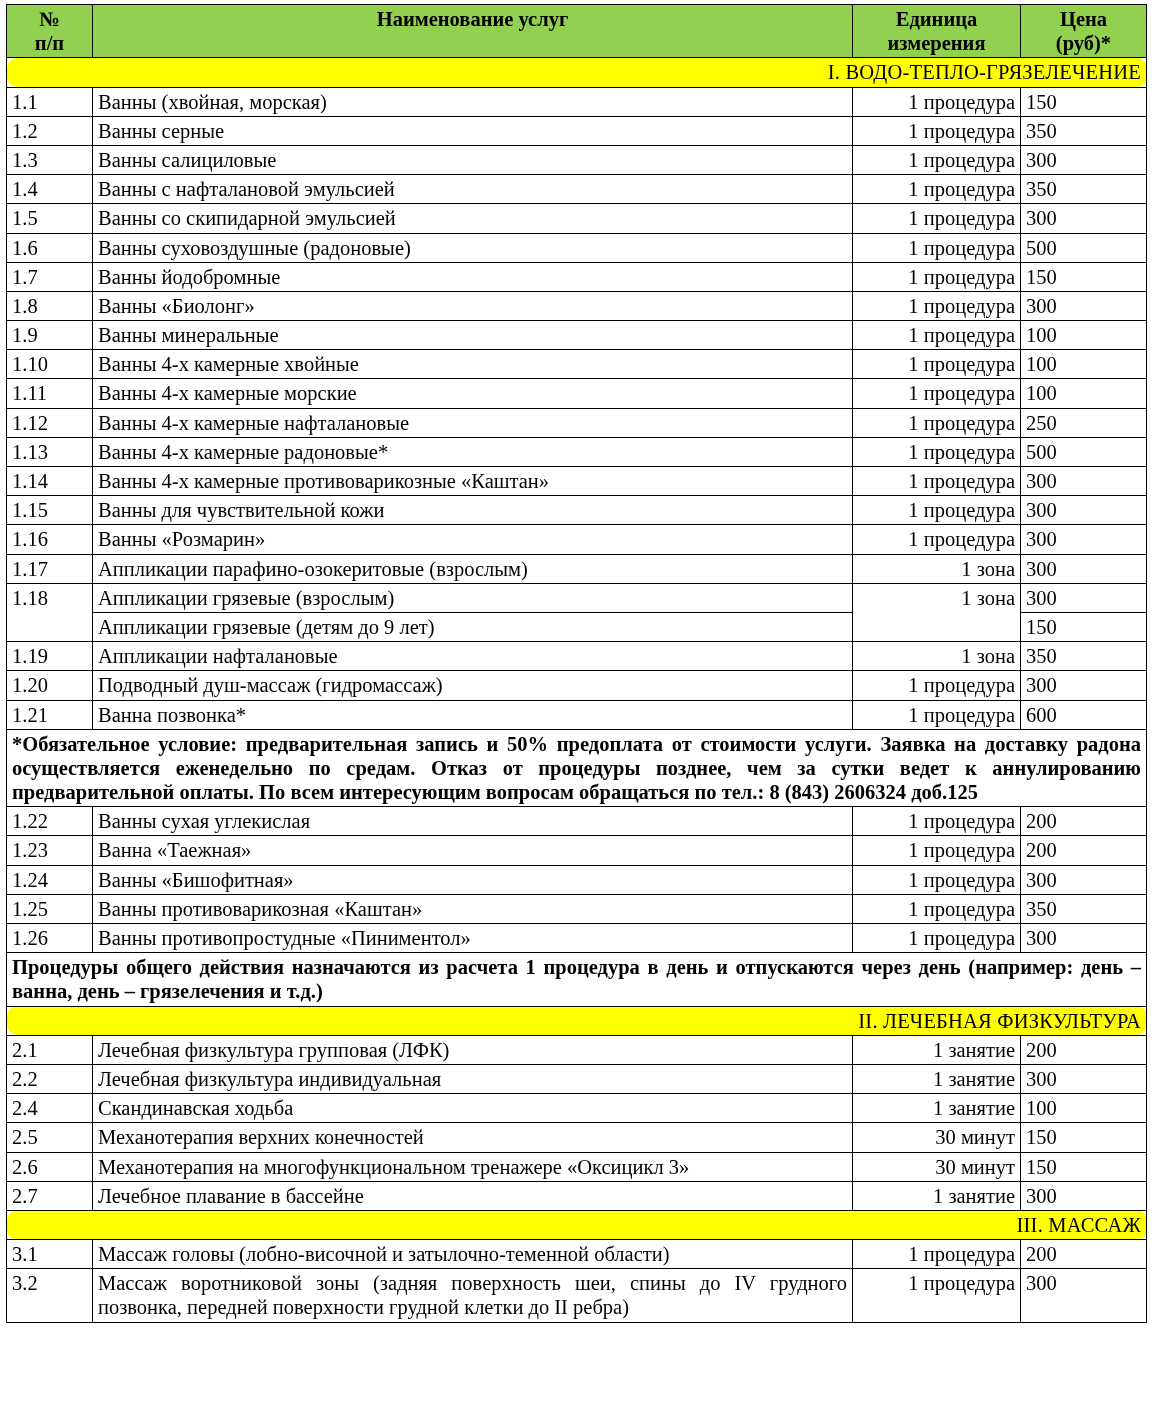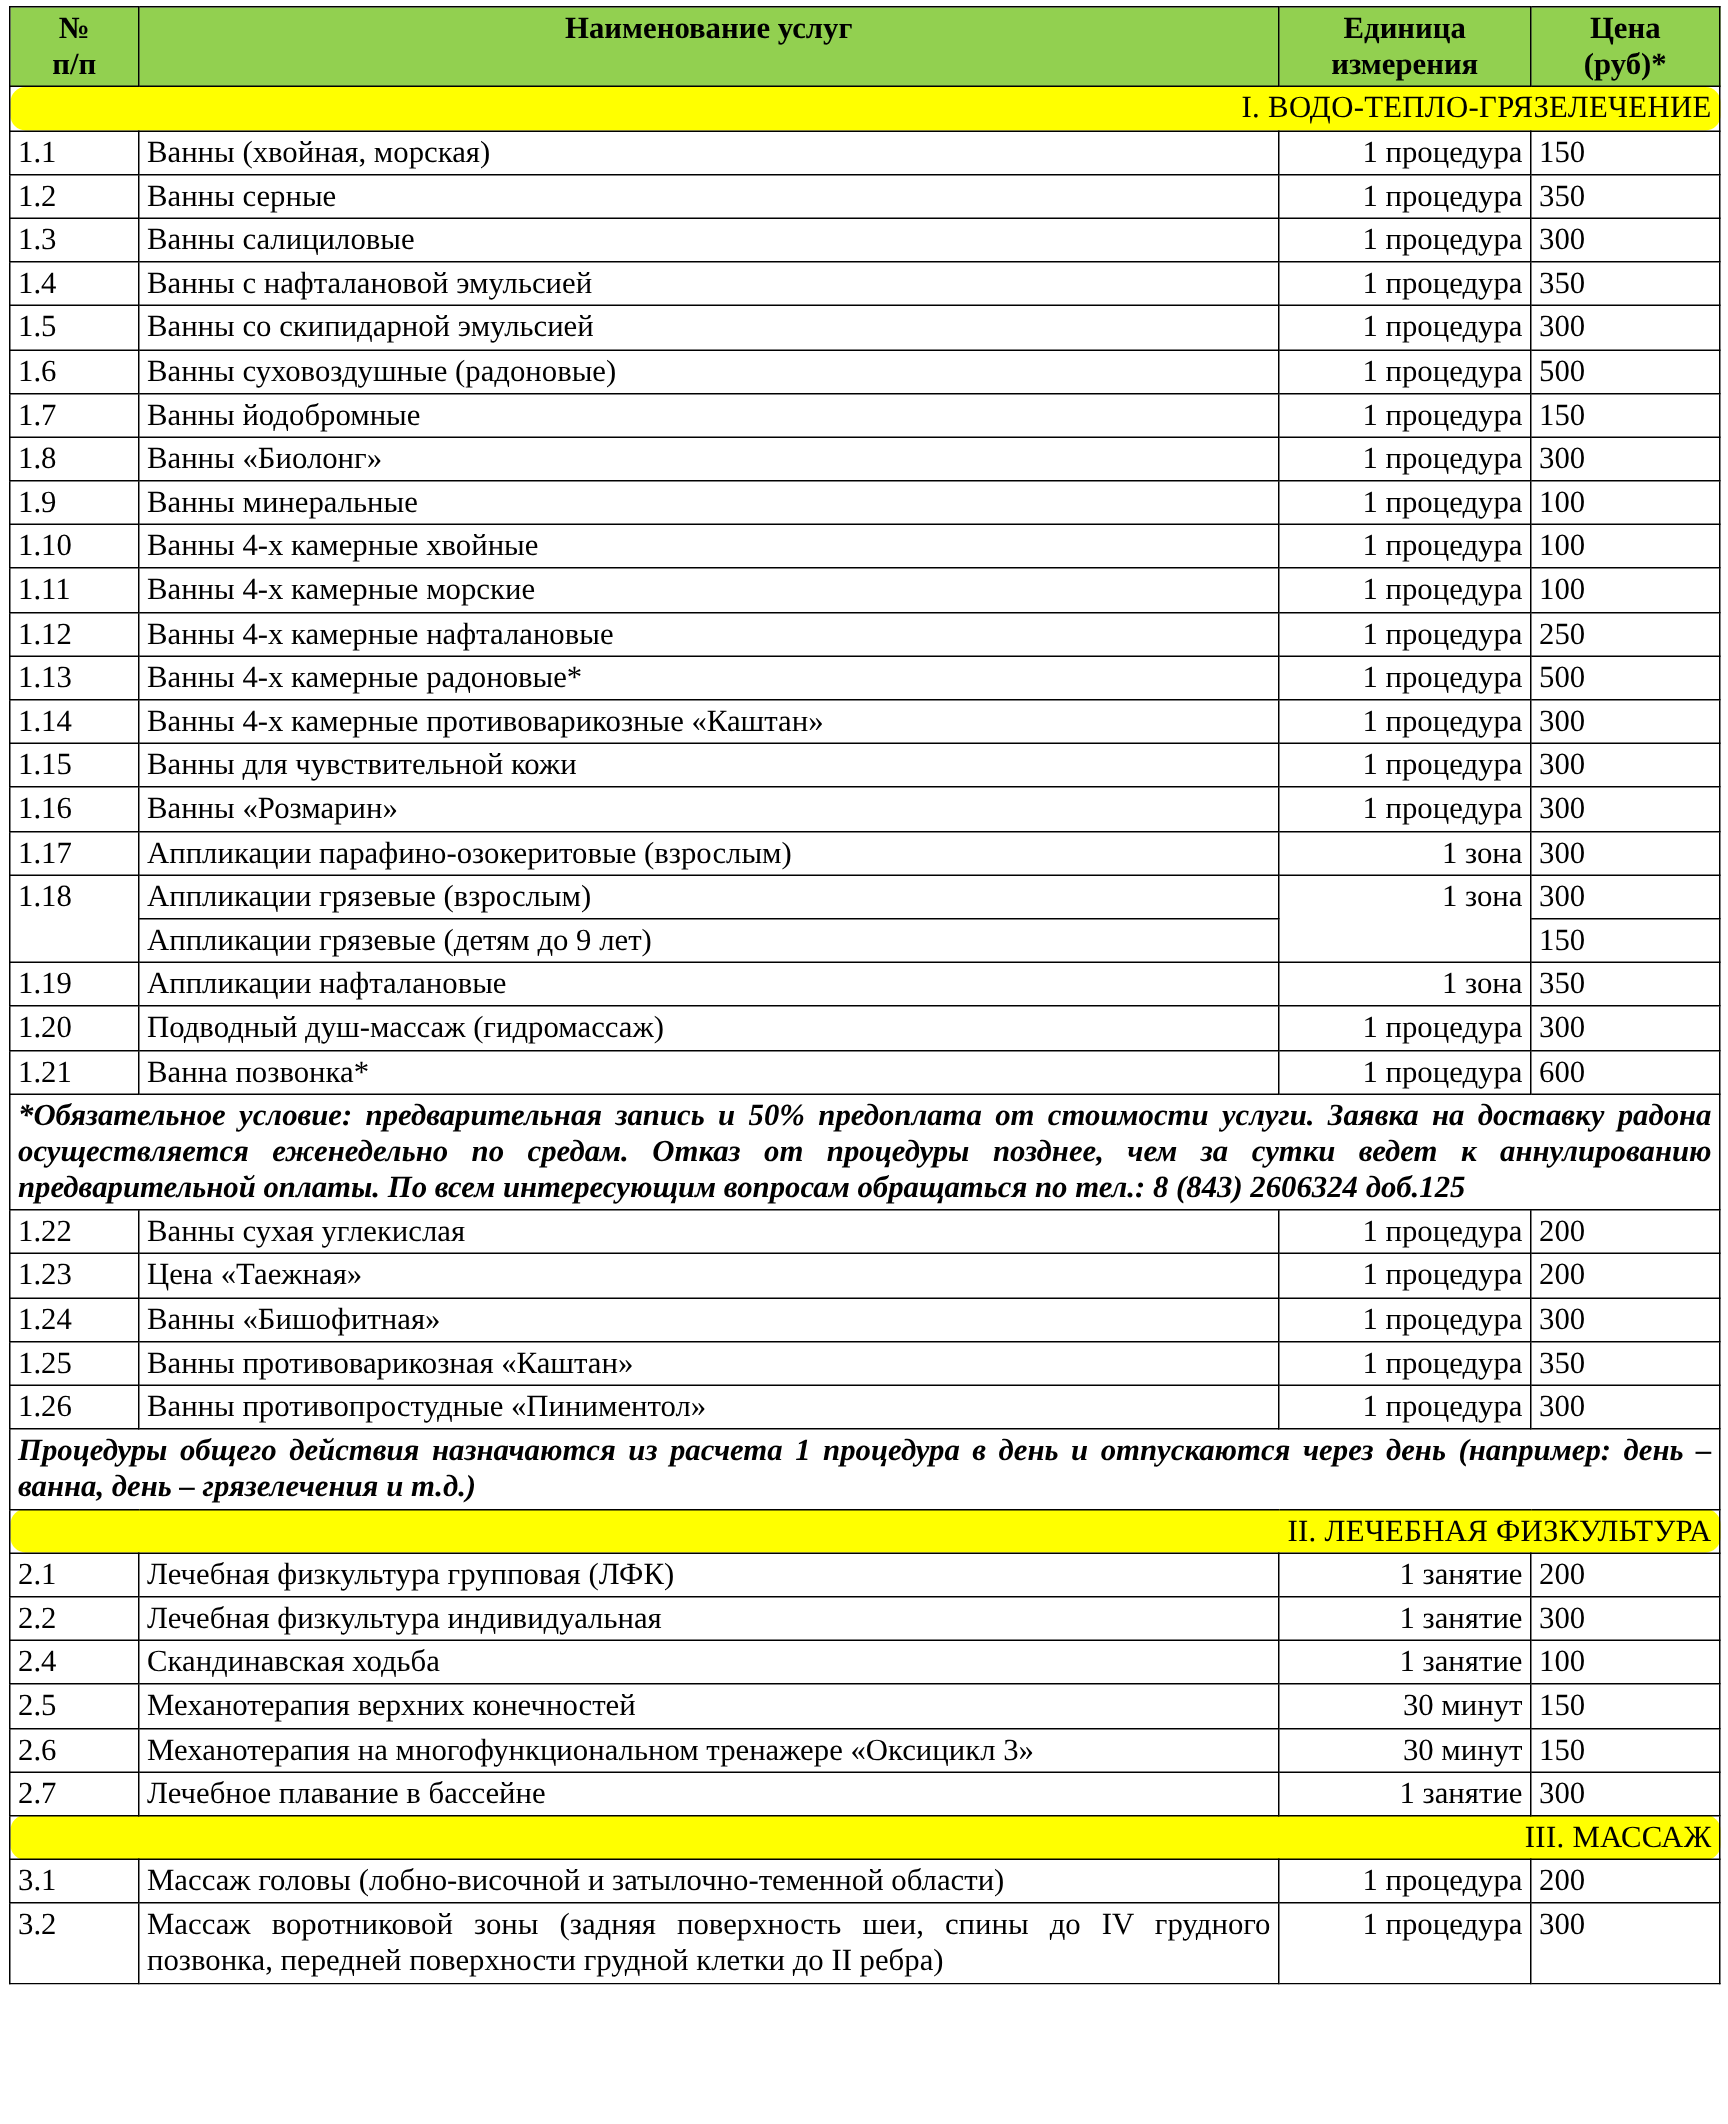--- a/index.html
+++ b/index.html
@@ -53,21 +53,20 @@
 
   td.num {
     text-align: left;
     padding-right: 10px;
     white-space: nowrap;
   }
   td.unit { text-align: right; }
   td.price { text-align: left; padding-right: 10px; }
 
   tr.note td {
-    font-style: italic;
     font-weight: bold;
     text-align: justify;
     font-size: 20.5px;
     line-height: 1.2;
     padding: 3px 6px 5px 4px;
     margin-left: 44px;
   }
 
   .mid { vertical-align: middle; }
   .just { text-align: justify; }
@@ -237,21 +236,21 @@
         <td colspan="4">*Обязательное условие: предварительная запись и 50% предоплата от стоимости услуги. Заявка на доставку радона осуществляется еженедельно по средам. Отказ от процедуры позднее, чем за сутки ведет к аннулированию предварительной оплаты. По всем интересующим вопросам обращаться по тел.: 8 (843) 2606324 доб.125</td>
       </tr>
       <tr>
         <td class="num">1.22</td>
         <td>Ванны сухая углекислая</td>
         <td class="unit">1 процедура</td>
         <td class="price">200</td>
       </tr>
       <tr>
         <td class="num">1.23</td>
-        <td>Цена «Таежная»</td>
+        <td>Ванна «Таежная»</td>
         <td class="unit">1 процедура</td>
         <td class="price">200</td>
       </tr>
       <tr>
         <td class="num">1.24</td>
         <td>Ванны «Бишофитная»</td>
         <td class="unit">1 процедура</td>
         <td class="price">300</td>
       </tr>
       <tr>

